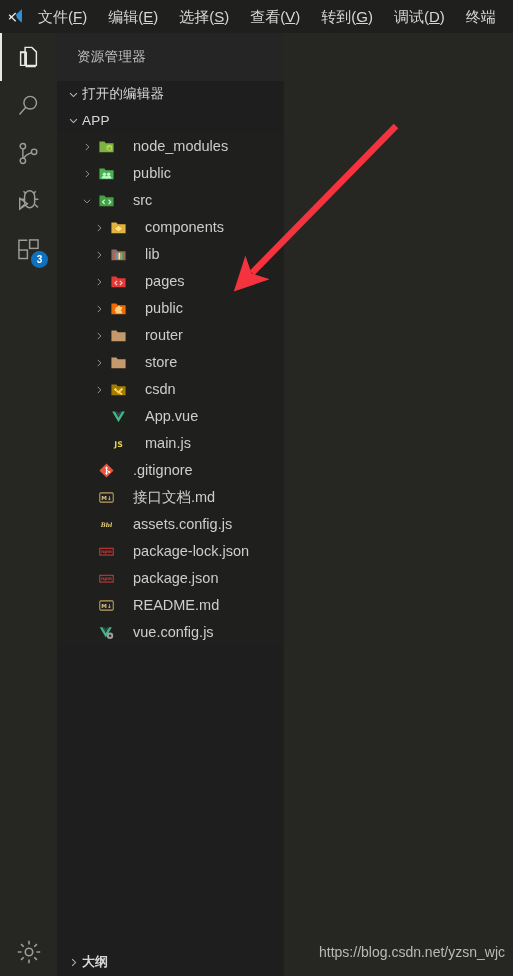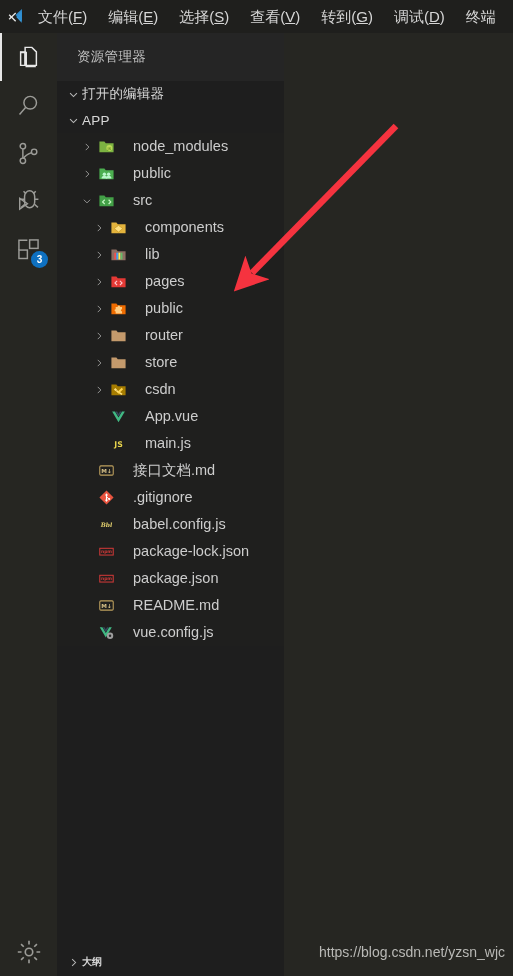--- a/index.html
+++ b/index.html
@@ -162,21 +162,21 @@
   }
   .row .label { line-height: 1; }
   .outline-section {
     position: absolute;
     left: 0; bottom: 0;
     width: 227px;
     height: 28px;
     display: flex;
     align-items: center;
     color: #d7d7d7;
-    font-size: 10px;
+    font-size: 13px;
     font-weight: bold;
     padding-left: 8px;
     box-sizing: border-box;
     background: #1e1e1e;
     cursor: pointer;
   }
 
   
   .editor-area {
     position: absolute;
@@ -507,48 +507,48 @@
           <svg width="17" height="17" viewBox="0 0 24 24">
             <text x="12" y="17" font-size="11" font-weight="bold" fill="#e8d44d" text-anchor="middle" font-family="DejaVu Sans">JS</text>
           </svg>
         </span>
         <span class="label">main.js</span>
       </div>
 
       <div class="row" style="padding-left:38px">
         <span class="ficon">
           <svg width="17" height="17" viewBox="0 0 24 24">
-            <rect x="2.5" y="5.5" width="19" height="13" rx="1.6" fill="none" stroke="#bfa15e" stroke-width="1.5"></rect>
-            <text x="12" y="15.4" font-size="8" fill="#d7c188" text-anchor="middle" font-family="DejaVu Sans" font-weight="bold">M↓</text>
-          </svg>
-        </span>
-        <span class="label">接口文档.md</span>
-      </div>
-
-      <div class="row" style="padding-left:38px">
-        <span class="ficon">
-          <svg width="17" height="17" viewBox="0 0 24 24">
             <path d="M12 2 L22 12 L12 22 L2 12 Z" fill="#e8543f"></path>
             <path d="M12 6.5 v11" stroke="#fff" stroke-width="1.6"></path>
             <circle cx="12" cy="8.5" r="1.6" fill="#fff"></circle>
             <circle cx="12" cy="16" r="1.6" fill="#fff"></circle>
             <path d="M12 11 L15.5 14" stroke="#fff" stroke-width="1.4" fill="none"></path>
             <circle cx="15.8" cy="14.2" r="1.5" fill="#fff"></circle>
           </svg>
         </span>
         <span class="label">.gitignore</span>
       </div>
 
       <div class="row" style="padding-left:38px">
         <span class="ficon">
           <svg width="17" height="17" viewBox="0 0 24 24">
+            <rect x="2.5" y="5.5" width="19" height="13" rx="1.6" fill="none" stroke="#bfa15e" stroke-width="1.5"></rect>
+            <text x="12" y="15.4" font-size="8" fill="#d7c188" text-anchor="middle" font-family="DejaVu Sans" font-weight="bold">M↓</text>
+          </svg>
+        </span>
+        <span class="label">接口文档.md</span>
+      </div>
+
+      <div class="row" style="padding-left:38px">
+        <span class="ficon">
+          <svg width="17" height="17" viewBox="0 0 24 24">
             <text x="12" y="16" font-size="8.5" fill="#e2cf6e" text-anchor="middle" font-family="DejaVu Serif" font-style="italic" font-weight="bold">Bbl</text>
           </svg>
         </span>
-        <span class="label">babel.config.js</span>
+        <span class="label">assets.config.js</span>
       </div>
 
       <div class="row" style="padding-left:38px">
         <span class="ficon">
           <svg width="17" height="17" viewBox="0 0 24 24">
             <rect x="2.5" y="7.5" width="19" height="9.5" fill="none" stroke="#cb3837" stroke-width="1.5"></rect>
             <text x="12" y="14.8" font-size="6.4" fill="#cb3837" text-anchor="middle" font-family="DejaVu Sans" font-weight="bold">npm</text>
           </svg>
         </span>
         <span class="label">package-lock.json</span>

